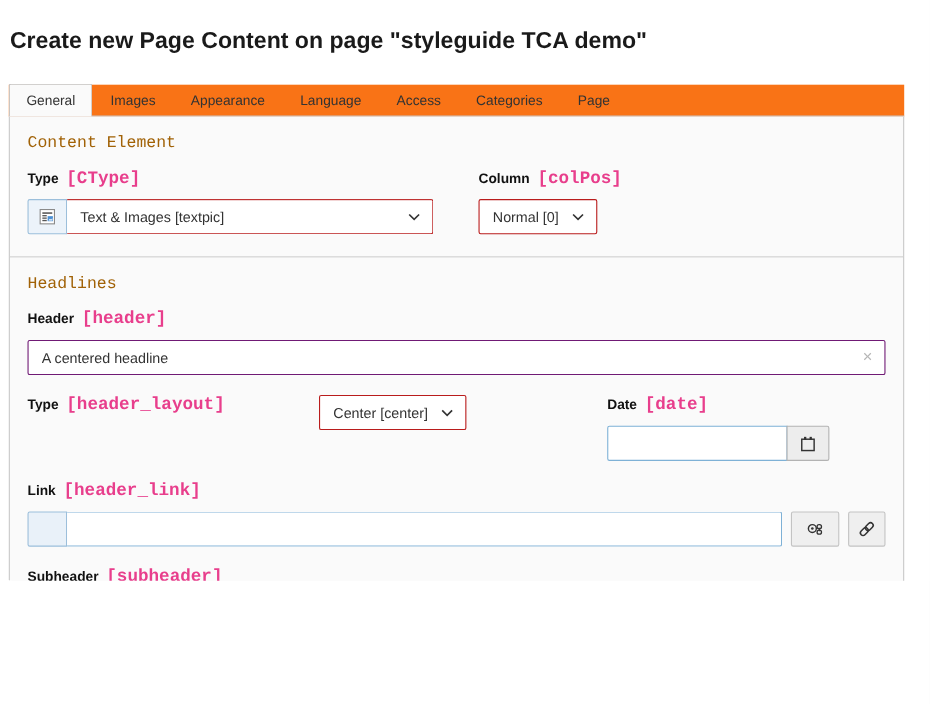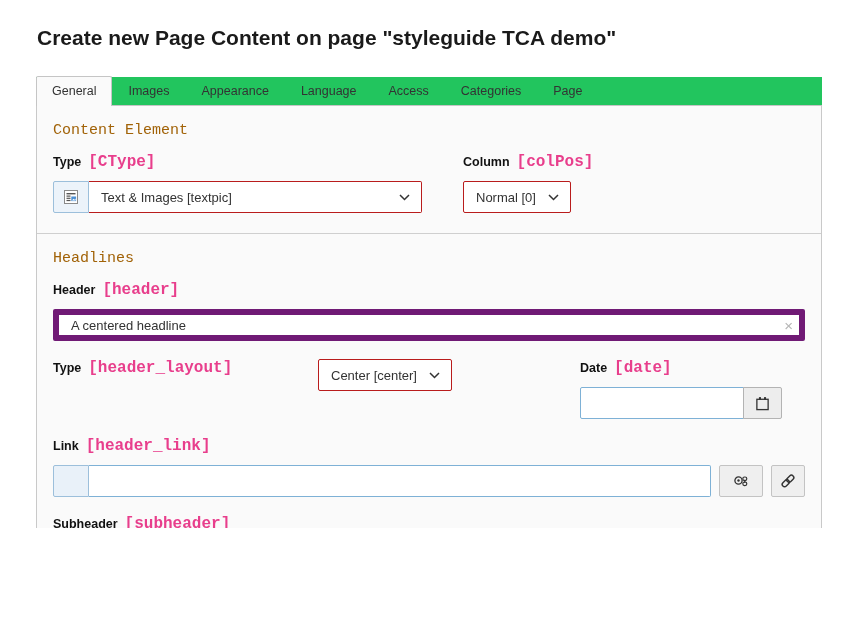--- a/index.html
+++ b/index.html
@@ -1,23 +1,23 @@
 <!DOCTYPE html>
 <html><head>
 <meta charset="utf-8">
 <style>
   * { box-sizing: border-box; }
   html,body { margin:0; padding:0; background:#fff; }
   body { font-family:"Liberation Sans", sans-serif; color:#333; }
-  .viewport { width:845px; height:528px; overflow:hidden; padding:22px 23px 0 36px;border-radius:12px; }
+  .viewport { width:845px; height:528px; overflow:hidden; padding:22px 23px 0 8px;border-radius:12px; }
 
   .page-title { font-size:21px; font-weight:bold; color:#1a1a1a; margin:4px 0 27px 1px; }
 
   
-  .tabbar { display:flex; align-items:flex-end; background:#22c55e; border-bottom:1px solid #c5c5c5; height:29px; }
+  .tabbar { display:flex; align-items:flex-end; background:#f97316; border-bottom:1px solid #c5c5c5; height:29px; }
   .tab { font-size:12.5px; color:#333; padding:7px 15px 7px; line-height:14px; cursor:pointer; border:1px solid transparent; border-bottom:none; white-space:nowrap; }
   .tab.active { background:#fafafa; border-color:#c5c5c5; border-radius:2px 2px 0 0; margin-bottom:-1px; padding-bottom:8px; }
 
   
   .panel { background:#fafafa; border:1px solid #c9c9c9; border-top:none; }
   .form-section { padding:14px 16px 20px; }
   .form-section + .form-section { border-top:1px solid #cfcfcf; }
   .section-heading { font-size:15px; font-weight:400; color:#a16207; margin:2px 0 14px;font-family:Liberation Mono, monospace; }
 
   .field { margin-bottom:18px; }
@@ -31,21 +31,21 @@
 
   
   .select { display:inline-flex; align-items:center; justify-content:space-between; height:32px; border:1px solid #b91c1c; border-radius:2px; background:#fff; padding:0 11px 0 12px; font-size:13px; color:#333; gap:12px; cursor:pointer; }
   .select-group { display:flex; height:32px; width:369px; }
   .icon-cell { width:36px; height:32px; background:#ecf3fa; border:1px solid #9cbfdb; border-radius:2px 0 0 2px; display:flex; align-items:center; justify-content:center; flex:none; }
   .select.grouped { flex:1; border-radius:0 2px 2px 0; border-left:none; }
   .chevron { flex:none; display:block; }
 
   
   .input-wrap { position:relative; }
-  .text-input { width:100%; height:32px; border:6px solid #701a75; border-radius:2px; background:#fff; padding:0 32px 0 12px; font-size:13px; color:#333; font-family:inherit; outline:none; }
+  .text-input { width:100%; height:32px; border:1px solid #701a75; border-radius:2px; background:#fff; padding:0 32px 0 12px; font-size:13px; color:#333; font-family:inherit; outline:none; }
   .clear-btn { position:absolute; right:12px; top:50%; transform:translateY(-50%); color:#b5b5b5; font-size:15px; line-height:1; cursor:pointer; }
 
   
   .date-group { display:flex; width:202px; }
   .date-input { flex:1; height:32px; border:1px solid #7eb1d6; border-radius:2px 0 0 2px; padding:0 10px; font-size:13px; font-family:inherit; outline:none; min-width:0; }
   .group-btn { width:39px; height:32px; flex:none; margin-left:-1px; background:#ededed; border:1px solid #b3b3b3; border-radius:0 2px 2px 0; display:flex; align-items:center; justify-content:center; cursor:pointer; padding:0; }
 
   
   .link-row { display:flex; align-items:center; }
   .link-cell { width:36px; height:32px; flex:none; background:#e9f1f9; border:1px solid #9cbfdb; border-radius:2px 0 0 2px; }

